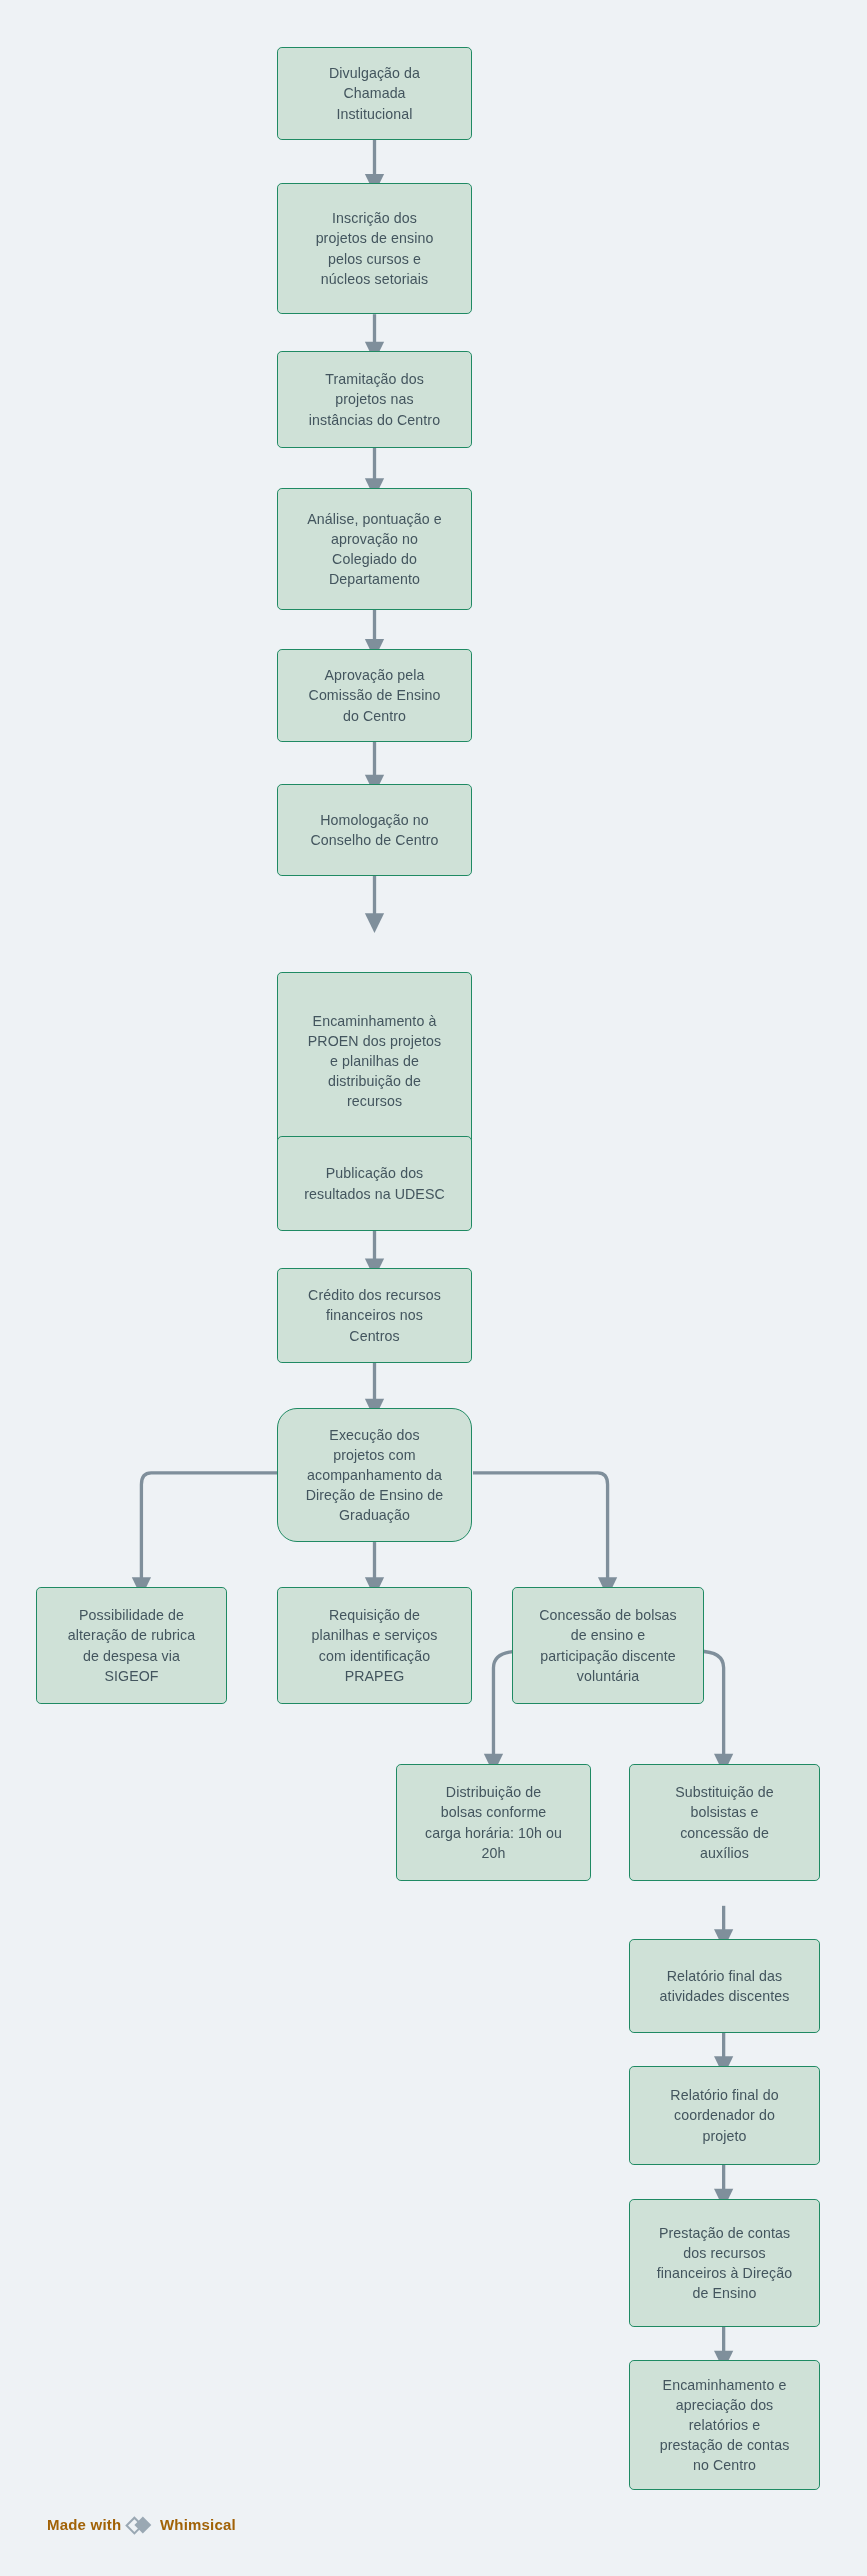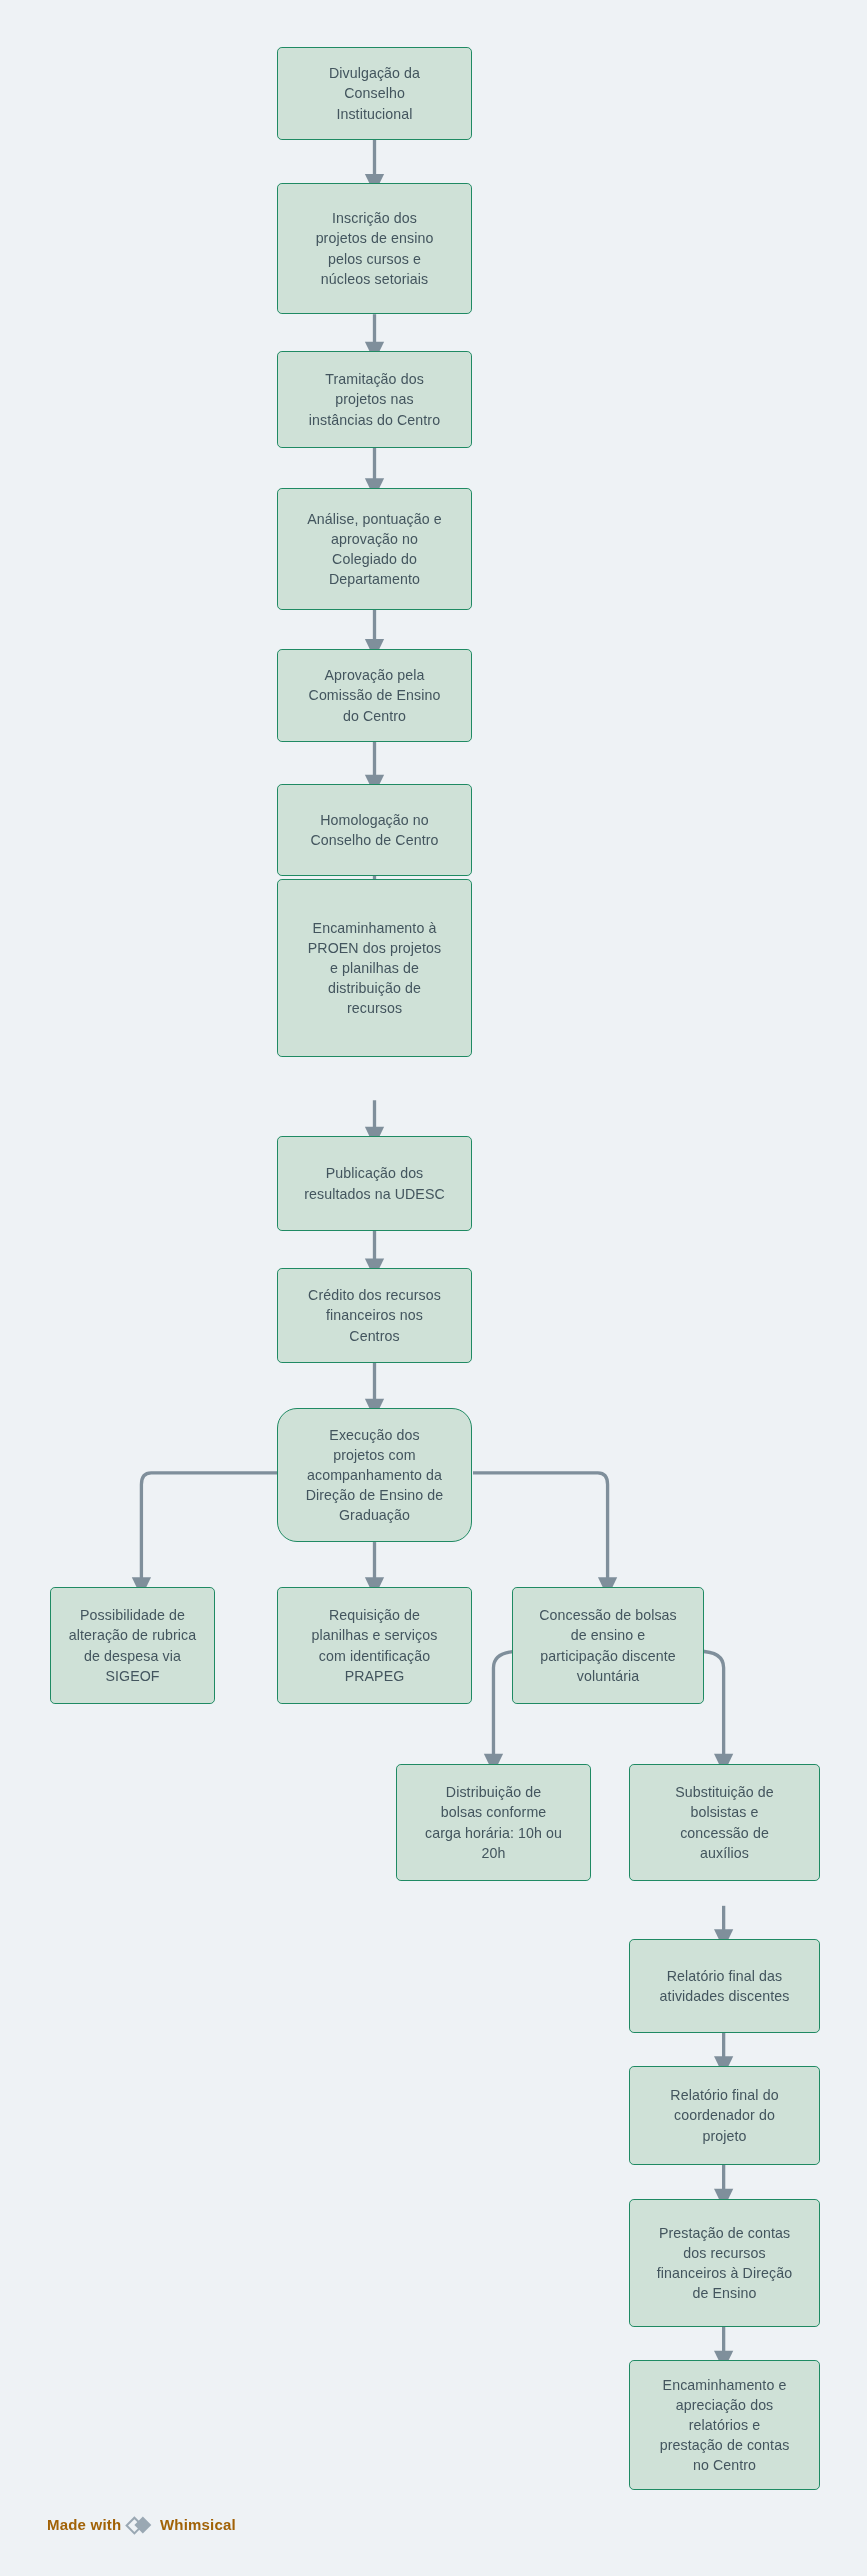--- a/index.html
+++ b/index.html
@@ -127,21 +127,21 @@
 
       <path d="M742,1954 L742,1988"></path>
       <path d="M742,2084 L742,2118"></path>
       <path d="M742,2219 L742,2254"></path>
       <path d="M742,2385 L742,2420"></path>
     </g>
   </svg>
 
   <div class="node" style="left:277px; top:47px; width:195px; height:93px;">
     <span class="node-label">Divulgação da
-Conselho
+Chamada
 Institucional</span>
   </div>
 
   <div class="node" style="left:277px; top:183px; width:195px; height:131px;justify-content:flex-end;">
     <span class="node-label">Inscrição dos
 projetos de ensino
 pelos cursos e
 núcleos setoriais</span>
   </div>
 
@@ -162,21 +162,21 @@
     <span class="node-label">Aprovação pela
 Comissão de Ensino
 do Centro</span>
   </div>
 
   <div class="node" style="left:277px; top:784px; width:195px; height:92px;">
     <span class="node-label">Homologação no
 Conselho de Centro</span>
   </div>
 
-  <div class="node" style="left:277px; top:879px; width:195px; height:178px;">
+  <div class="node" style="left:277px; top:972px; width:195px; height:178px;">
     <span class="node-label">Encaminhamento à
 PROEN dos projetos
 e planilhas de
 distribuição de
 recursos</span>
   </div>
 
   <div class="node" style="left:277px; top:1136px; width:195px; height:95px;">
     <span class="node-label">Publicação dos
 resultados na UDESC</span>
@@ -189,21 +189,21 @@
   </div>
 
   <div class="node" style="left:277px; top:1408px; width:195px; height:134px;border-radius:20px;">
     <span class="node-label">Execução dos
 projetos com
 acompanhamento da
 Direção de Ensino de
 Graduação</span>
   </div>
 
-  <div class="node" style="left:50px; top:1587px; width:165px; height:117px;">
+  <div class="node" style="left:36px; top:1587px; width:191px; height:117px;">
     <span class="node-label">Possibilidade de
 alteração de rubrica
 de despesa via
 SIGEOF</span>
   </div>
 
   <div class="node" style="left:277px; top:1587px; width:195px; height:117px;">
     <span class="node-label">Requisição de
 planilhas e serviços
 com identificação

